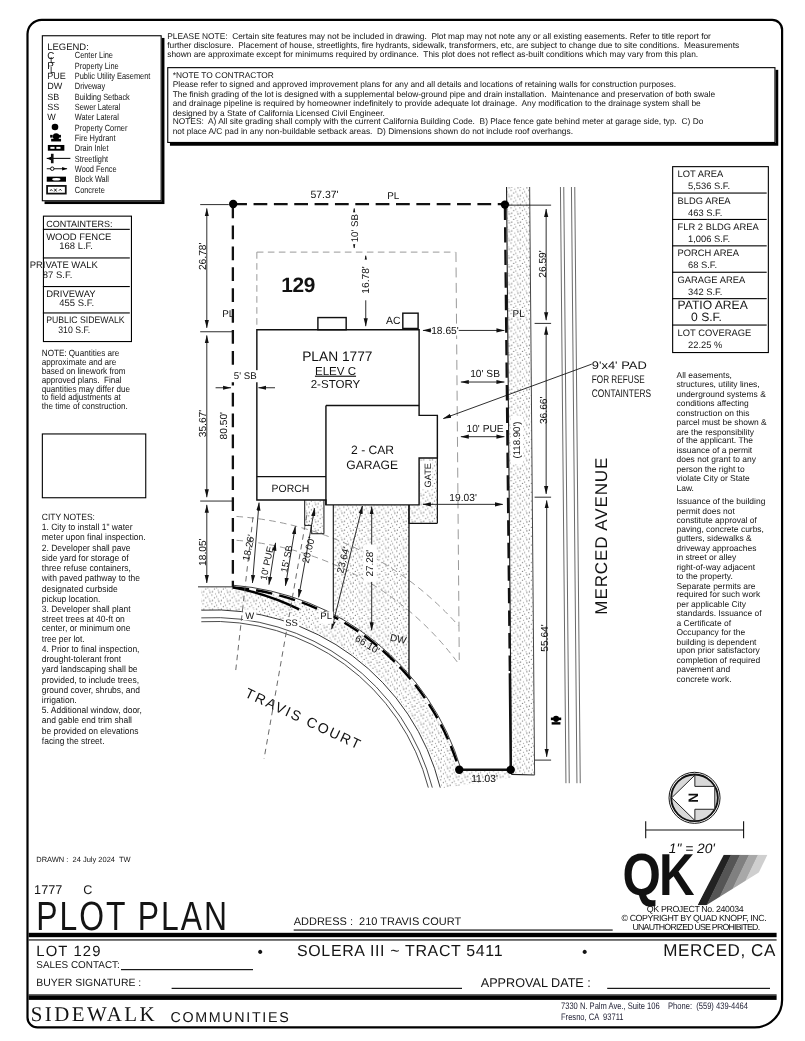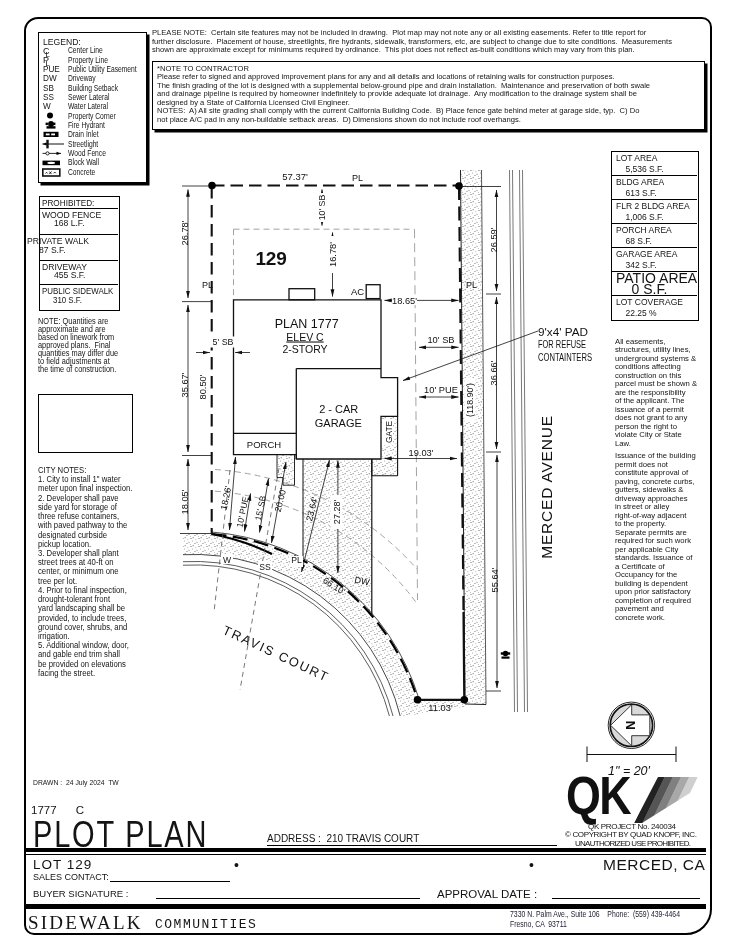--- a/index.html
+++ b/index.html
@@ -43,21 +43,21 @@
 DW
 SB
 SS
 W</div>
 
 <div class="bx" style="left:39px;top:196px;width:79px;height:113px"></div>
 <div class="ab" style="left:39px;top:207.5px;width:79px;border-top:1.3px solid #000"></div>
 <div class="ab" style="left:39px;top:234px;width:79px;border-top:1.3px solid #000"></div>
 <div class="ab" style="left:39px;top:259.5px;width:79px;border-top:1.3px solid #000"></div>
 <div class="ab" style="left:39px;top:284px;width:79px;border-top:1.3px solid #000"></div>
-<div class="t" style="left:42px;top:198.5px;font-size:8.2px">PROHIBITED:</div>
+<div class="t" style="left:42px;top:198.5px;font-size:8.2px">CONTAINTERS:</div>
 <div class="t" style="left:42px;top:210.5px;font-size:8.6px;line-height:8.6px">WOOD FENCE
      168 L.F.</div>
 <div class="t" style="left:27px;top:237px;font-size:8.6px;line-height:8.6px">PRIVATE WALK
      87 S.F.</div>
 <div class="t" style="left:42px;top:262.5px;font-size:8.6px;line-height:8.6px">DRIVEWAY
      455 S.F.</div>
 <div class="t" style="left:42px;top:287px;font-size:8.6px;line-height:8.6px;transform:scaleX(0.92);transform-origin:0 0">PUBLIC SIDEWALK
      310 S.F.</div>
 
 <div class="t" style="left:38px;top:317.5px;font-size:8.2px;line-height:8.1px;transform:scaleX(0.9);transform-origin:0 0">NOTE: Quantities are
@@ -97,28 +97,28 @@
 <div class="bx" style="left:611px;top:151px;width:86px;height:168px"></div>
 <div class="ab" style="left:611px;top:175px;width:86px;border-top:1.3px solid #000"></div>
 <div class="ab" style="left:611px;top:199px;width:86px;border-top:1.3px solid #000"></div>
 <div class="ab" style="left:611px;top:223px;width:86px;border-top:1.3px solid #000"></div>
 <div class="ab" style="left:611px;top:247px;width:86px;border-top:1.3px solid #000"></div>
 <div class="ab" style="left:611px;top:271px;width:86px;border-top:1.3px solid #000"></div>
 <div class="ab" style="left:611px;top:295px;width:86px;border-top:1.3px solid #000"></div>
 <div class="t" style="left:616px;top:153px;font-size:8.5px;line-height:10.5px">LOT AREA
     5,536 S.F.</div>
 <div class="t" style="left:616px;top:177px;font-size:8.5px;line-height:10.5px">BLDG AREA
-    613 S.F.</div>
+    463 S.F.</div>
 <div class="t" style="left:616px;top:201px;font-size:8.5px;line-height:10.5px">FLR 2 BLDG AREA
     1,006 S.F.</div>
 <div class="t" style="left:616px;top:225px;font-size:8.5px;line-height:10.5px">PORCH AREA
     68 S.F.</div>
 <div class="t" style="left:616px;top:249px;font-size:8.5px;line-height:10.5px">GARAGE AREA
     342 S.F.</div>
-<div class="t" style="left:616px;top:273px;font-size:14px;line-height:10.5px">PATIO AREA
+<div class="t" style="left:616px;top:273px;font-size:11px;line-height:10.5px">PATIO AREA
     0 S.F.</div>
 <div class="t" style="left:616px;top:297px;font-size:8.5px;line-height:10.5px">LOT COVERAGE
     22.25 %</div>
 
 <div class="t" style="left:615px;top:452px;font-size:7.7px;line-height:8.52px">Issuance of the building
 permit does not
 constitute approval of
 paving, concrete curbs,
 gutters, sidewalks &amp;
 driveway approaches
@@ -371,27 +371,28 @@
 
 <div class="t" style="left:33px;top:779px;font-size:6.8px">DRAWN :  24 July 2024  TW</div>
 <div class="t" style="left:31px;top:803.5px;font-size:11.5px">1777      C</div>
 <div class="t" style="left:33px;top:823px;font-size:29px;letter-spacing:1.8px;font-weight:400;transform:scale(1,1.28);transform-origin:0 100%">PLOT PLAN</div>
 <div class="t" style="left:267px;top:832.5px;font-size:10px">ADDRESS :  210 TRAVIS COURT</div>
 <div class="ab" style="left:267px;top:845.4px;width:290px;border-top:1.2px solid #000"></div>
 <div class="ab" style="left:26px;top:848.2px;width:680px;height:3.6px;background:#000"></div>
 <div class="ab" style="left:26px;top:853.8px;width:680px;border-top:1.3px solid #000"></div>
 <div class="t" style="left:33px;top:857px;font-size:13.5px;letter-spacing:1px">LOT 129</div>
 <div class="t" style="left:234px;top:857px;font-size:14px">•</div>
+<div class="t" style="left:270px;top:856.5px;font-size:14.5px;letter-spacing:0.6px">SOLERA III ~ TRACT 5411</div>
 <div class="t" style="left:529px;top:857px;font-size:14px">•</div>
 <div class="t" style="left:603px;top:856px;font-size:15.5px;letter-spacing:0.5px">MERCED, CA</div>
 <div class="t" style="left:33px;top:871.5px;font-size:9px">SALES CONTACT:</div>
 <div class="ab" style="left:110px;top:881px;width:120px;border-top:1.2px solid #000"></div>
 <div class="t" style="left:33px;top:888px;font-size:9.5px">BUYER SIGNATURE :</div>
 <div class="ab" style="left:156px;top:897.5px;width:264px;border-top:1.3px solid #000"></div>
 <div class="t" style="left:437px;top:887.5px;font-size:11.5px">APPROVAL DATE :</div>
 <div class="ab" style="left:552px;top:897.5px;width:148px;border-top:1.3px solid #000"></div>
 <div class="ab" style="left:26px;top:903.6px;width:680px;border-top:1.2px solid #000"></div>
 <div class="ab" style="left:26px;top:905.2px;width:680px;height:3.5px;background:#000"></div>
 <div class="t" style="left:28px;top:912px;font-family:'Liberation Serif',serif;font-size:19px;letter-spacing:2.2px">SIDEWALK</div>
-<div class="t" style="left:155px;top:916.5px;font-family:Liberation Mono, monospace;font-size:13px;letter-spacing:1.5px">COMMUNITIES</div>
+<div class="t" style="left:155px;top:916.5px;font-family:Liberation Sans, sans-serif;font-size:13px;letter-spacing:1.5px">COMMUNITIES</div>
 <div class="t" style="left:510px;top:910px;font-size:8.6px;line-height:9.6px;color:#1c1c30;transform:scaleX(0.8);transform-origin:0 0">7330 N. Palm Ave., Suite 106    Phone:  (559) 439-4464
 Fresno, CA  93711</div>
 </div>
 
 </body></html>

